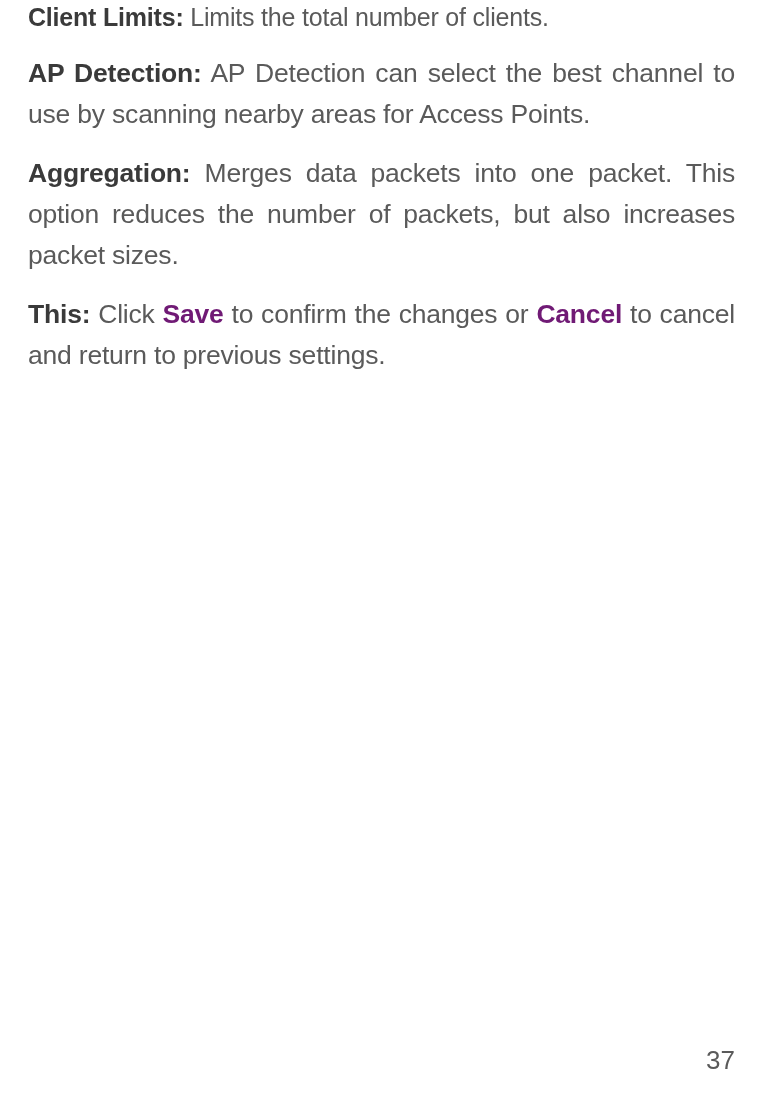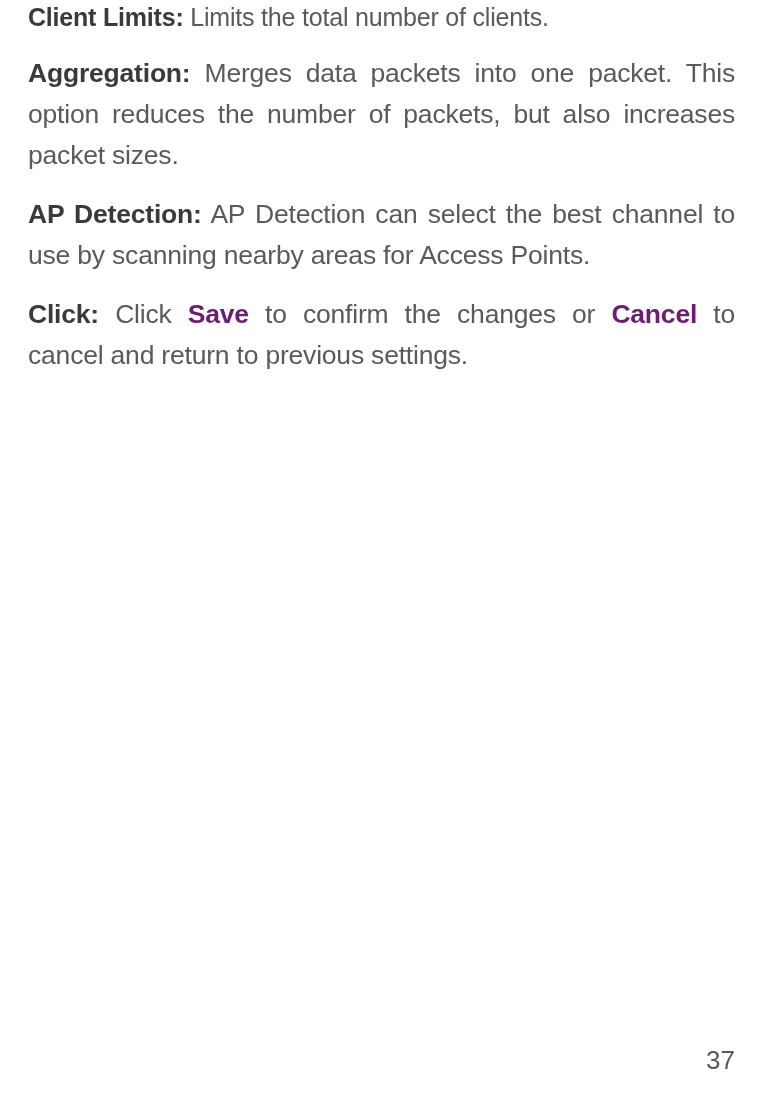--- a/index.html
+++ b/index.html
@@ -53,27 +53,27 @@
 </head>
 <body>
 
 <div class="content">
 
   <p class="entry-first">
     <span class="term">Client Limits:</span><span> Limits the total number of clients.</span>
   </p>
 
   <p class="entry">
-    <span class="term">Aggregation:</span><span> Merges data packets into one packet. This option reduces the number of packets, but also increases packet sizes.</span>
+    <span class="term">AP Detection:</span><span> AP Detection can select the best channel to use by scanning nearby areas for Access Points.</span>
   </p>
 
   <p class="entry">
-    <span class="term">AP Detection:</span><span> AP Detection can select the best channel to use by scanning nearby areas for Access Points.</span>
+    <span class="term">Aggregation:</span><span> Merges data packets into one packet. This option reduces the number of packets, but also increases packet sizes.</span>
   </p>
 
 
   <p class="entry">
-    <span class="term">Click:</span><span> Click </span><span class="inline-bold">Save</span><span> to confirm the changes or </span><span class="inline-bold">Cancel</span><span> to cancel and return to previous settings.</span>
+    <span class="term">This:</span><span> Click </span><span class="inline-bold">Save</span><span> to confirm the changes or </span><span class="inline-bold">Cancel</span><span> to cancel and return to previous settings.</span>
   </p>
 
 </div>
 
 <div class="page-number">37</div>
 
 </body></html>

